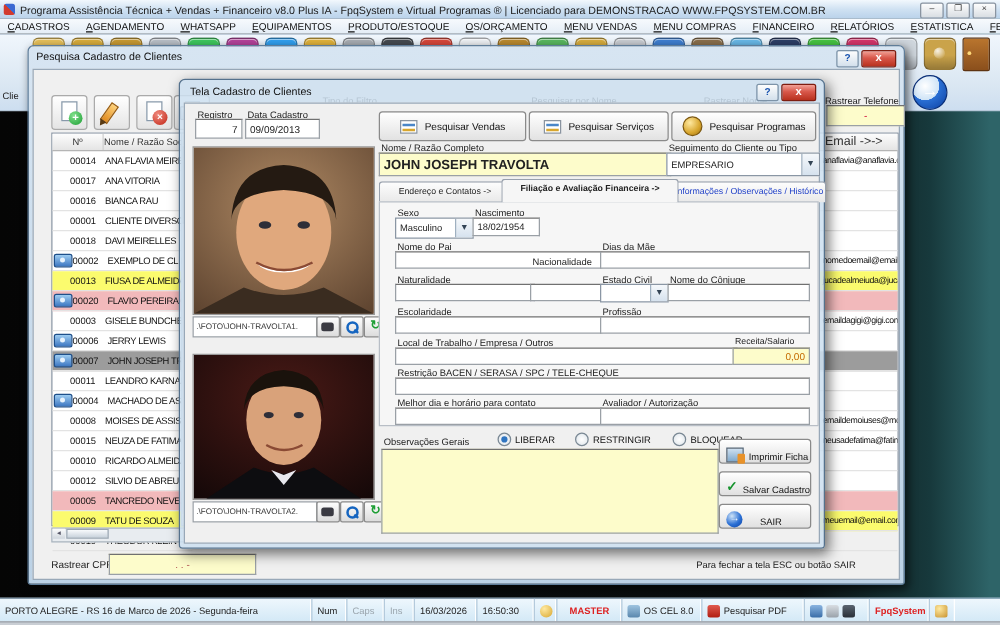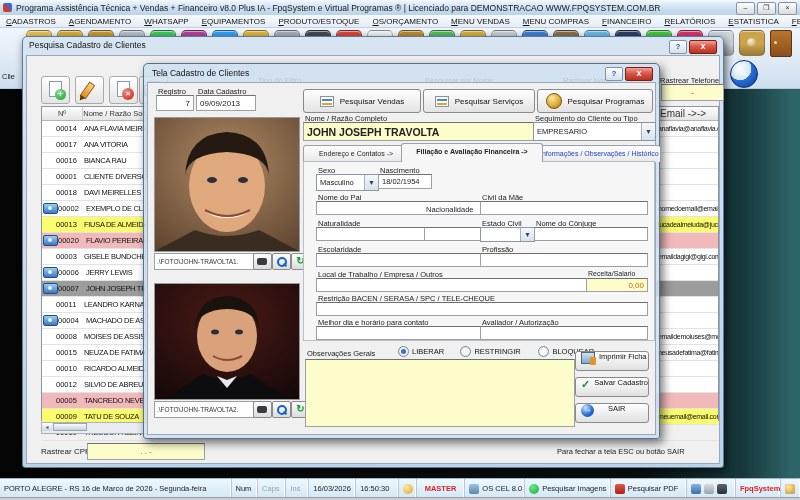--- a/index.html
+++ b/index.html
@@ -118,21 +118,21 @@
   .tab{position:absolute;top:0;height:16px;background:linear-gradient(#fdfdfd,#e8e8e8);border:1px solid #98a0ac;border-bottom:none;
     border-radius:3px 3px 0 0;font-size:7px;color:#222;text-align:center;line-height:16px;white-space:nowrap;overflow:hidden;padding:0 4px;}
   .tab.active{background:#f6f6f6;height:18px;top:-2px;z-index:2;font-weight:bold;}
   .tab.blue{color:#2242c8;}
   .panel{position:absolute;background:#f6f6f6;border:1px solid #b8bec6;}
   .inset{background:#e9e9e9;border:1px solid #b0b0b0;box-shadow:inset 1px 1px 2px rgba(0,0,0,.15);}
   .radio{position:absolute;display:flex;align-items:center;gap:3px;font-size:7.5px;color:#111;}
   .rc{width:9px;height:9px;border-radius:50%;border:1px solid #7a8894;background:radial-gradient(#fff,#dde4ea);position:relative;}
   .rc.on:after{content:"";position:absolute;left:2px;top:2px;width:5px;height:5px;border-radius:50%;background:#2f74c0;}
   .actbtn{position:absolute;left:427px;width:74px;height:20px;background:linear-gradient(#ffffff,#e0e0e0);border:1px solid #8a8a8a;
-    border-radius:3px;display:flex;align-items:flex-start;font-size:7.5px;color:#111;gap:4px;padding-left:5px;box-sizing:border-box;}
+    border-radius:3px;display:flex;align-items:flex-end;font-size:7.5px;color:#111;gap:4px;padding-left:5px;box-sizing:border-box;}
   .pico{width:12px;height:10px;background:linear-gradient(#cfe0f0,#7fa8cc);border:1px solid #567;position:relative;flex:none;}
   .pico:after{content:"";position:absolute;right:-2px;bottom:-2px;width:6px;height:8px;background:#e8922a;border-radius:1px;}
   .check{color:#17942e;font-weight:bold;font-size:11px;flex:none;}
   .sairball{width:13px;height:13px;border-radius:50%;flex:none;
     background:radial-gradient(circle at 35% 30%,#cfe4f7,#2a6fd4 55%,#0c3fa0);color:#fff;font-size:8px;line-height:12px;text-align:center;}
   
   #statusbar{left:0;top:478px;width:800px;height:19px;background:linear-gradient(#eef7fd,#d2e8f6);
     border-top:1px solid #9db7cb;display:flex;align-items:center;font-size:7.5px;color:#222;}
   .seg{height:100%;display:flex;align-items:center;padding:0 4px;box-sizing:border-box;
     border-right:1px solid #b4cadc;box-shadow:inset -1px 0 0 #fff;white-space:nowrap;overflow:hidden;gap:3px;}
@@ -527,21 +527,21 @@
         <div class="lbl" style="left:14px;top:4px;">Sexo</div>
         <div class="combo" style="left:12px;top:12px;width:58px;height:15px;">
           <span>Masculino</span>
           <span class="arrow">▼</span>
         </div>
         <div class="lbl" style="left:76px;top:4px;">Nascimento</div>
         <div class="inp" style="left:74px;top:12px;width:46px;height:13px;font-size:7.5px;">18/02/1954</div>
 
         <div class="lbl" style="left:14px;top:31px;">Nome do Pai</div>
         <div class="inp" style="left:12px;top:39px;width:158px;height:12px;"></div>
-        <div class="lbl" style="left:178px;top:31px;">Civil da Mãe</div>
+        <div class="lbl" style="left:178px;top:31px;">Dias da Mãe</div>
         <div class="inp" style="left:176px;top:39px;width:160px;height:12px;"></div>
 
         <div class="lbl" style="left:14px;top:57px;">Naturalidade</div>
         <div class="inp" style="left:12px;top:65px;width:104px;height:12px;"></div>
         <div class="lbl" style="left:122px;top:43px;text-align:center;">Nacionalidade</div>
         <div class="inp" style="left:120px;top:65px;width:52px;height:12px;"></div>
         <div class="lbl" style="left:178px;top:57px;">Estado Civil</div>
         <div class="combo" style="left:176px;top:65px;width:50px;height:13px;">
           <span class="arrow">▼</span>
         </div>
@@ -607,24 +607,20 @@
     <span class="seg" style="width:50px;">16/03/2026</span>
     <span class="seg" style="width:46px;">16:50:30</span>
     <span class="seg" style="width:18px;">
         <span class="sq" style="background:radial-gradient(circle at 35% 30%,#ffe9a0,#d8a62e);border-radius:50%;"></span>
       </span>
     <span class="seg red" style="width:52px;justify-content:center;">MASTER</span>
     <span class="seg" style="width:64px;">
       <span class="sq" style="background:linear-gradient(#9fc4e0,#5a87ad);"></span>
       <span>OS CEL 8.0</span>
     </span>
-    <span class="seg" style="width:92px;">
-      <span class="sq" style="background:radial-gradient(circle at 35% 30%,#6ee68a,#1daa45);border-radius:50%;"></span>
-      <span>Pesquisar Imagens</span>
-    </span>
     <span class="seg" style="width:82px;">
       <span class="sq" style="background:linear-gradient(#e05a4e,#b01e12);"></span>
       <span>Pesquisar PDF</span>
     </span>
     <span class="seg" style="width:52px;">
       <span class="sq" style="background:linear-gradient(#8ab4e0,#3a6ea8);"></span>
       <span class="sq" style="background:linear-gradient(#d8dde2,#9aa2aa);"></span>
       <span class="sq" style="background:linear-gradient(#5a6470,#2a3038);"></span>
     </span>
     <span class="seg red" style="width:48px;">FpqSystem</span>

